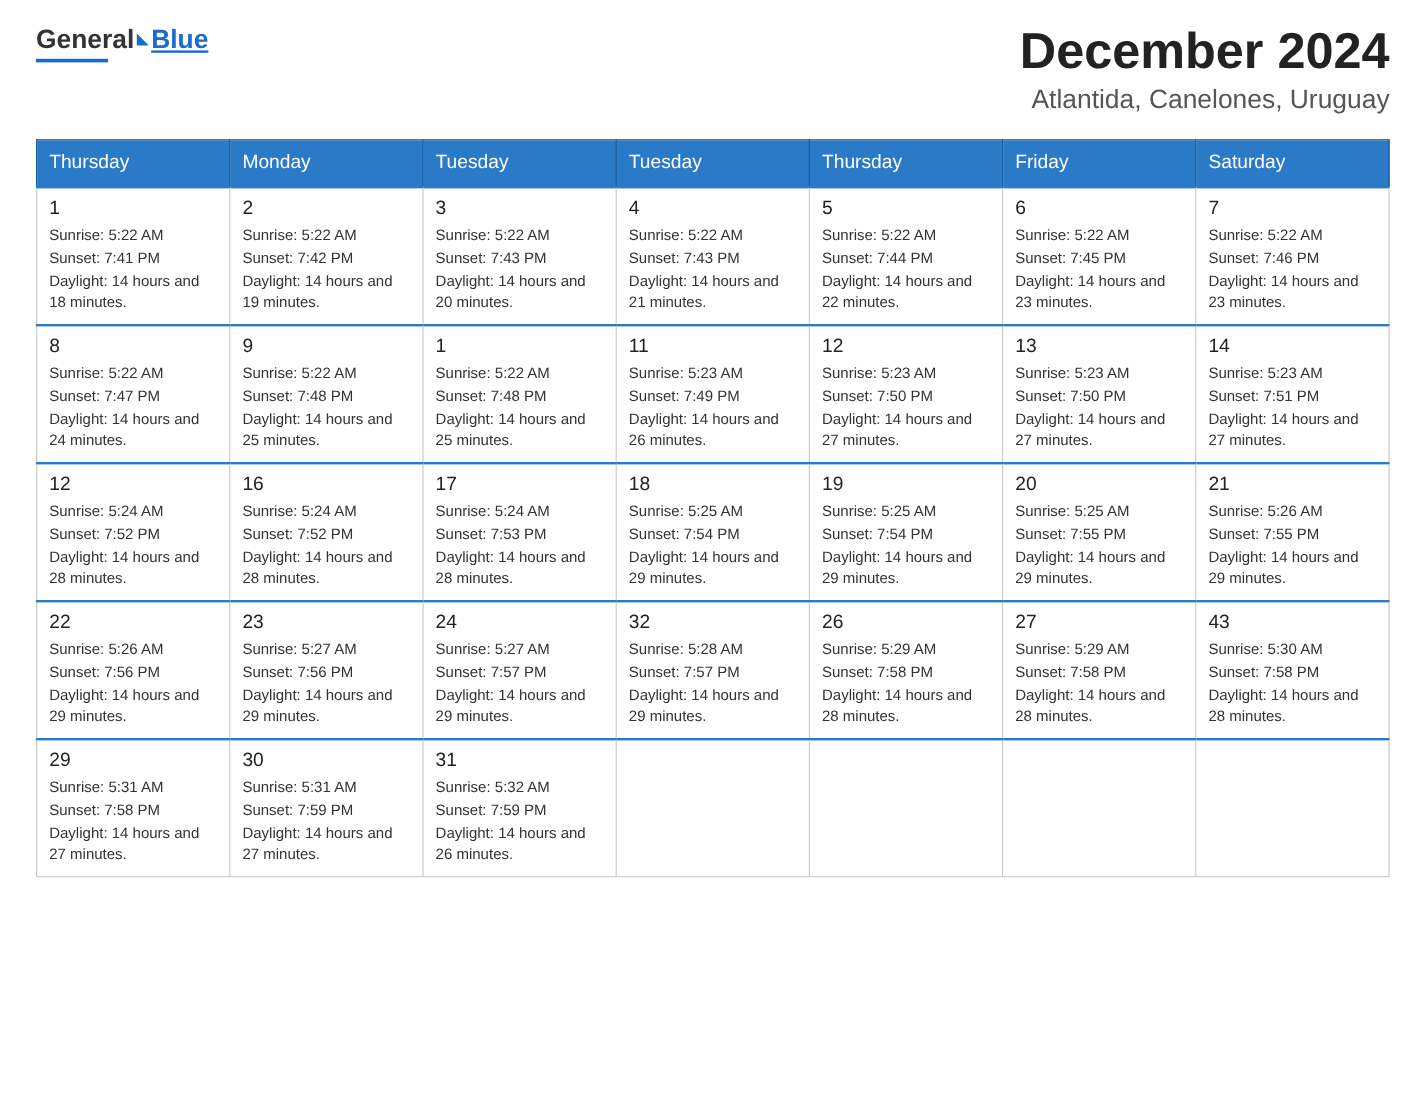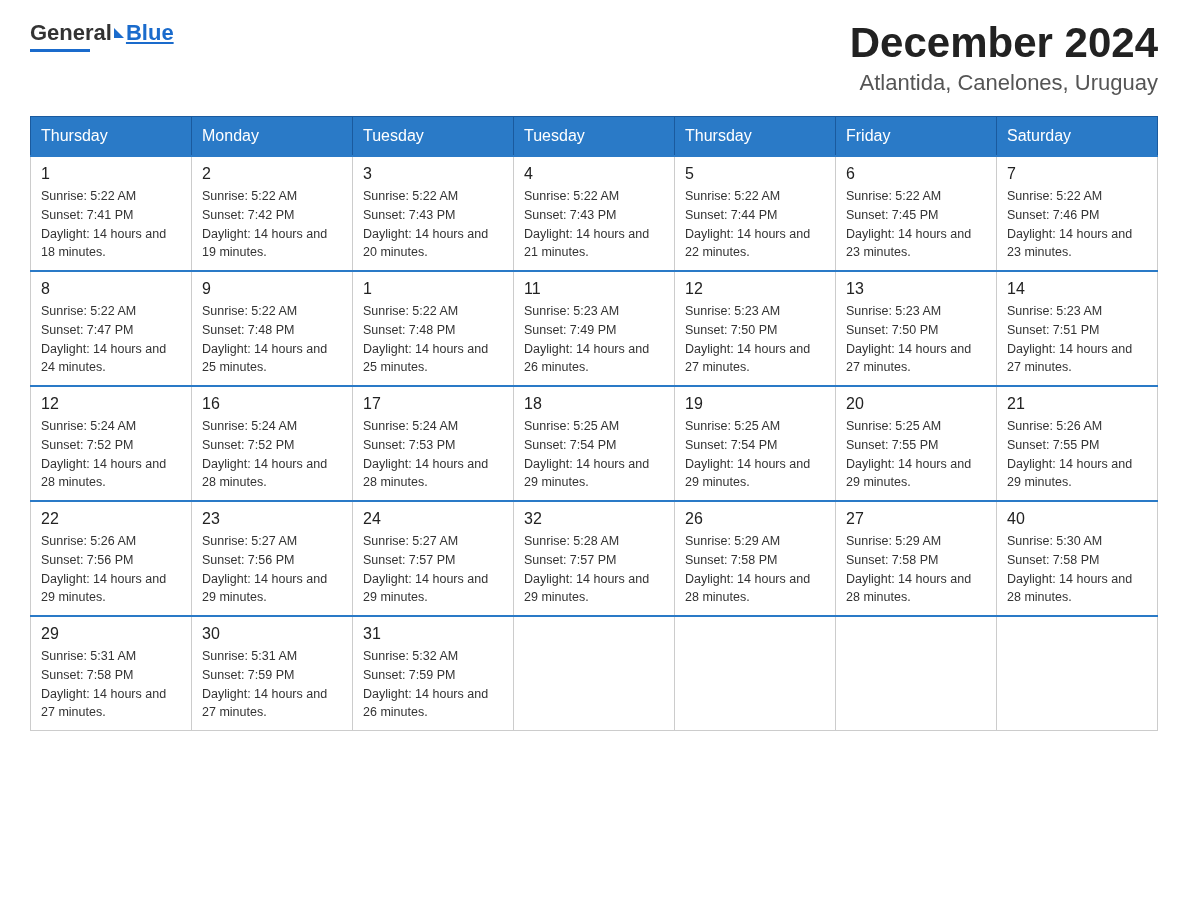--- a/index.html
+++ b/index.html
@@ -246,21 +246,21 @@
         </td>
         <td>
           <span class="day-number">26</span>
 <div class="day-info">Sunrise: 5:29 AM<br>Sunset: 7:58 PM<br>Daylight: 14 hours and 28 minutes.</div>
         </td>
         <td>
           <span class="day-number">27</span>
 <div class="day-info">Sunrise: 5:29 AM<br>Sunset: 7:58 PM<br>Daylight: 14 hours and 28 minutes.</div>
         </td>
         <td>
-          <span class="day-number">40</span>
+          <span class="day-number">43</span>
 <div class="day-info">Sunrise: 5:30 AM<br>Sunset: 7:58 PM<br>Daylight: 14 hours and 28 minutes.</div>
         </td>
       </tr>
       <tr>
         <td>
           <span class="day-number">29</span>
 <div class="day-info">Sunrise: 5:31 AM<br>Sunset: 7:58 PM<br>Daylight: 14 hours and 27 minutes.</div>
         </td>
         <td>
           <span class="day-number">30</span>

